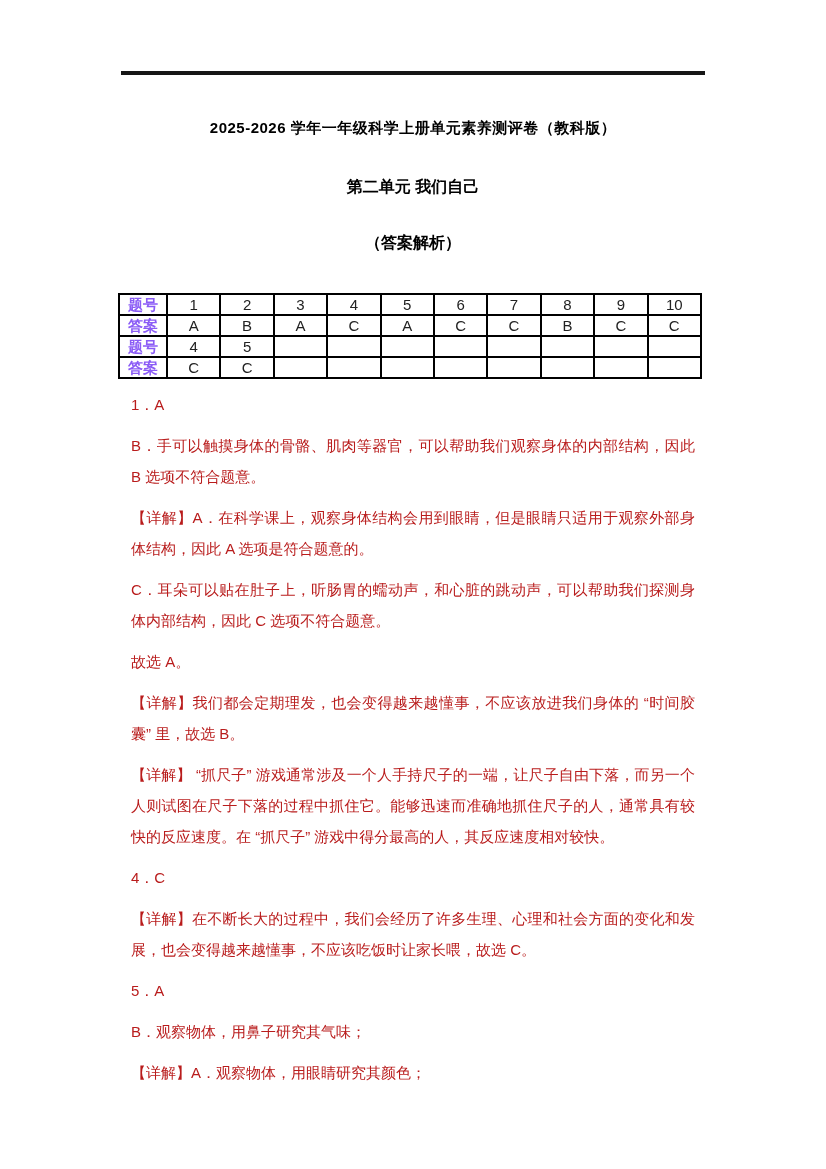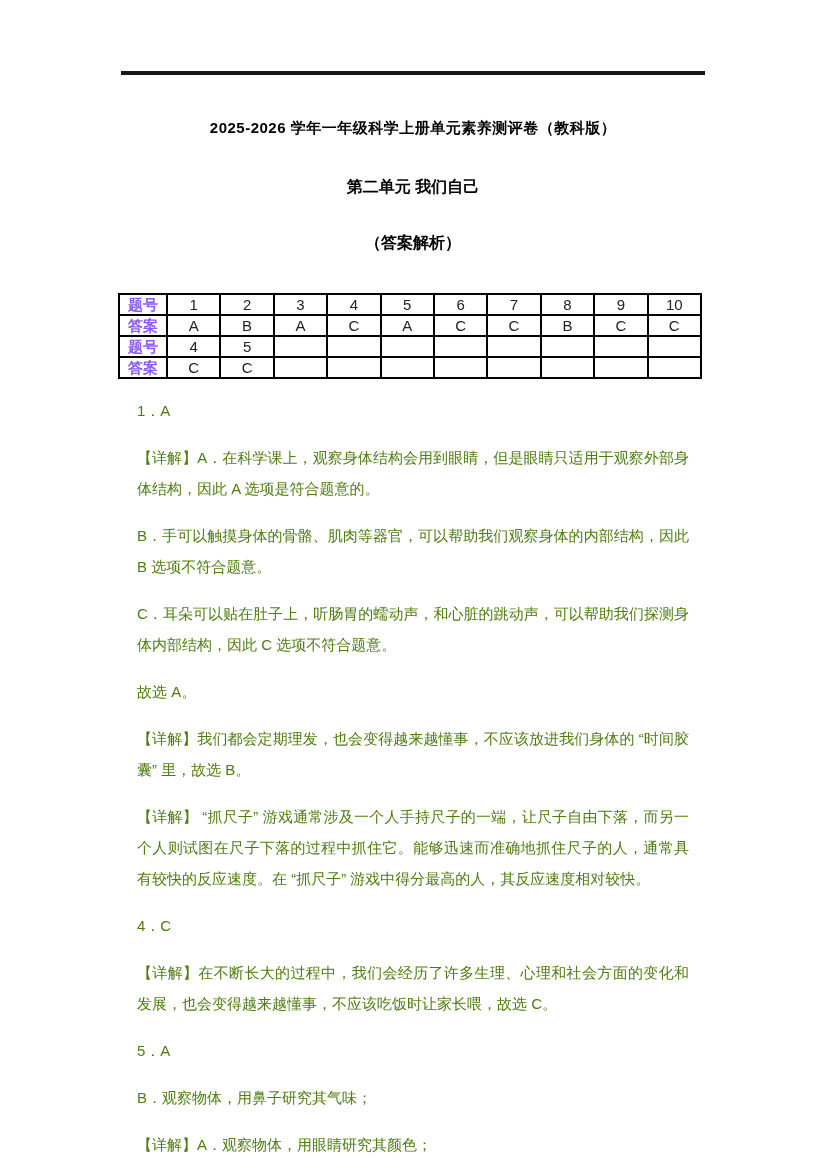--- a/index.html
+++ b/index.html
@@ -67,24 +67,24 @@
   }
   table.answer-key td {
     font-weight: normal;
     color: #222222;
   }
   .body-text {
     margin-top: 8px;
     font-size: 15px;
   }
   .body-text p {
-    margin: 16px;
+    margin: 10px;
     line-height: 31px;
     text-align: justify;
-    color: #4d7c0f;
+    color: #b91c1c;
   }
   .body-text p.ans-line {
     text-align: left;
   }
 </style>
 </head>
 <body>
 
 <div class="page">
 
@@ -148,22 +148,22 @@
           <td></td>
           <td></td>
           <td></td>
           <td></td>
         </tr>
       </tbody>
   </table>
 
   <div class="body-text">
       <p class="ans-line">1．A</p>
+      <p class="expl-line">B．手可以触摸身体的骨骼、肌肉等器官，可以帮助我们观察身体的内部结构，因此 B 选项不符合题意。</p>
       <p class="expl-line">【详解】A．在科学课上，观察身体结构会用到眼睛，但是眼睛只适用于观察外部身体结构，因此 A 选项是符合题意的。</p>
-      <p class="expl-line">B．手可以触摸身体的骨骼、肌肉等器官，可以帮助我们观察身体的内部结构，因此 B 选项不符合题意。</p>
       <p class="expl-line">C．耳朵可以贴在肚子上，听肠胃的蠕动声，和心脏的跳动声，可以帮助我们探测身体内部结构，因此 C 选项不符合题意。</p>
       <p class="expl-line">故选 A。</p>
       <p class="expl-line">【详解】我们都会定期理发，也会变得越来越懂事，不应该放进我们身体的 “时间胶囊” 里，故选 B。</p>
       <p class="expl-line">【详解】 “抓尺子” 游戏通常涉及一个人手持尺子的一端，让尺子自由下落，而另一个人则试图在尺子下落的过程中抓住它。能够迅速而准确地抓住尺子的人，通常具有较快的反应速度。在 “抓尺子” 游戏中得分最高的人，其反应速度相对较快。</p>
       <p class="ans-line">4．C</p>
       <p class="expl-line">【详解】在不断长大的过程中，我们会经历了许多生理、心理和社会方面的变化和发展，也会变得越来越懂事，不应该吃饭时让家长喂，故选 C。</p>
       <p class="ans-line">5．A</p>
       <p class="expl-line">B．观察物体，用鼻子研究其气味；</p>
       <p class="expl-line">【详解】A．观察物体，用眼睛研究其颜色；</p>
     </div>

